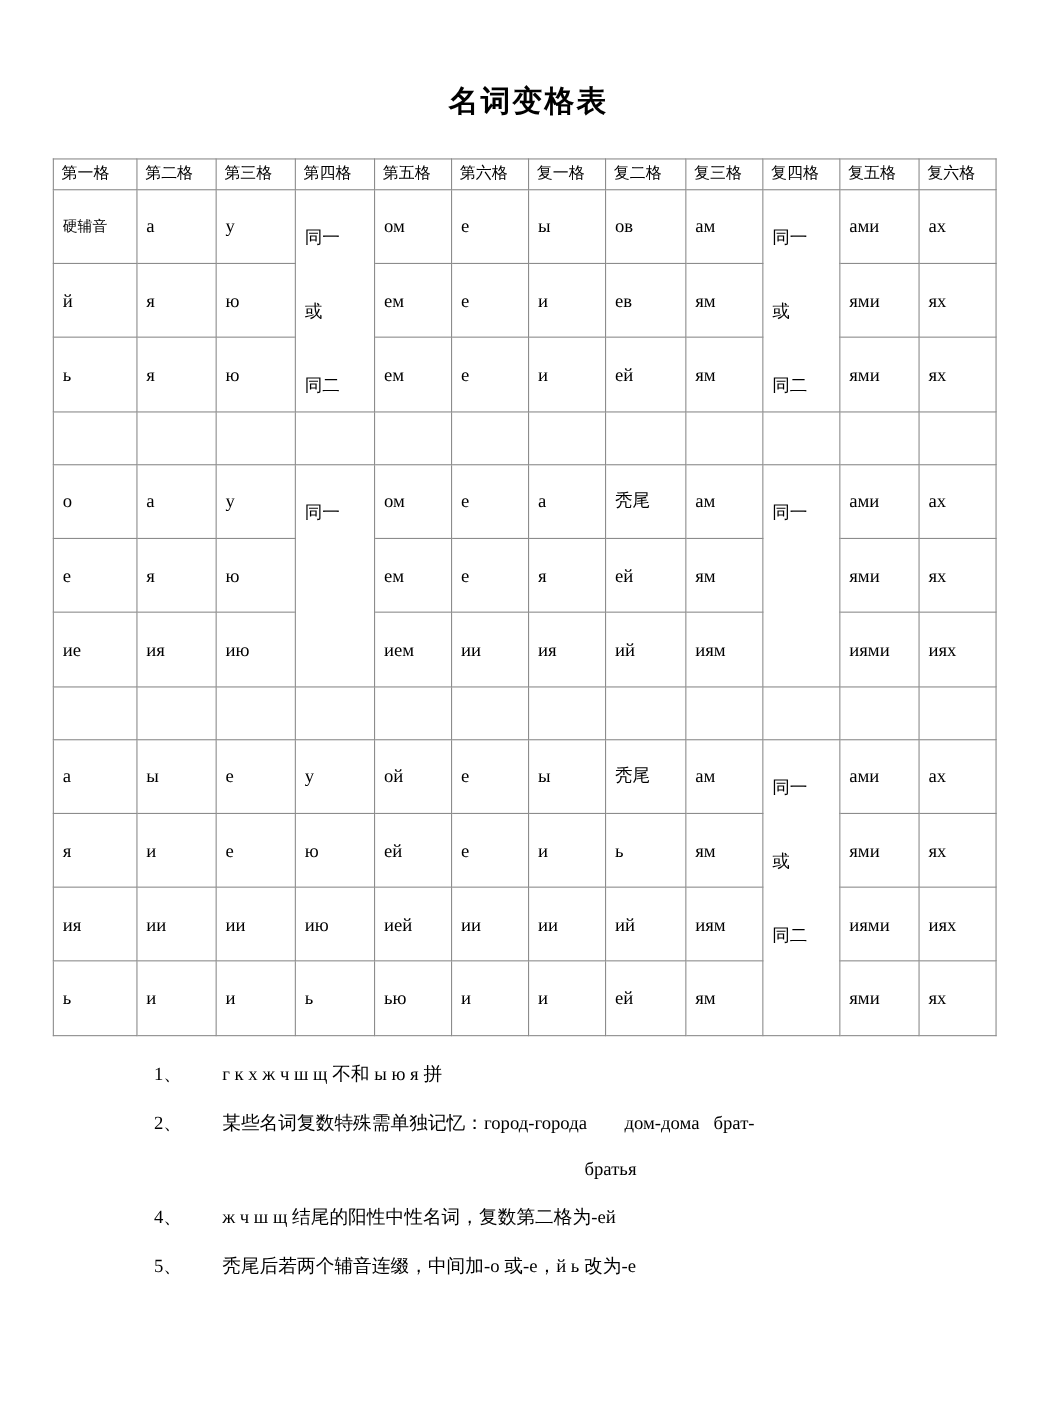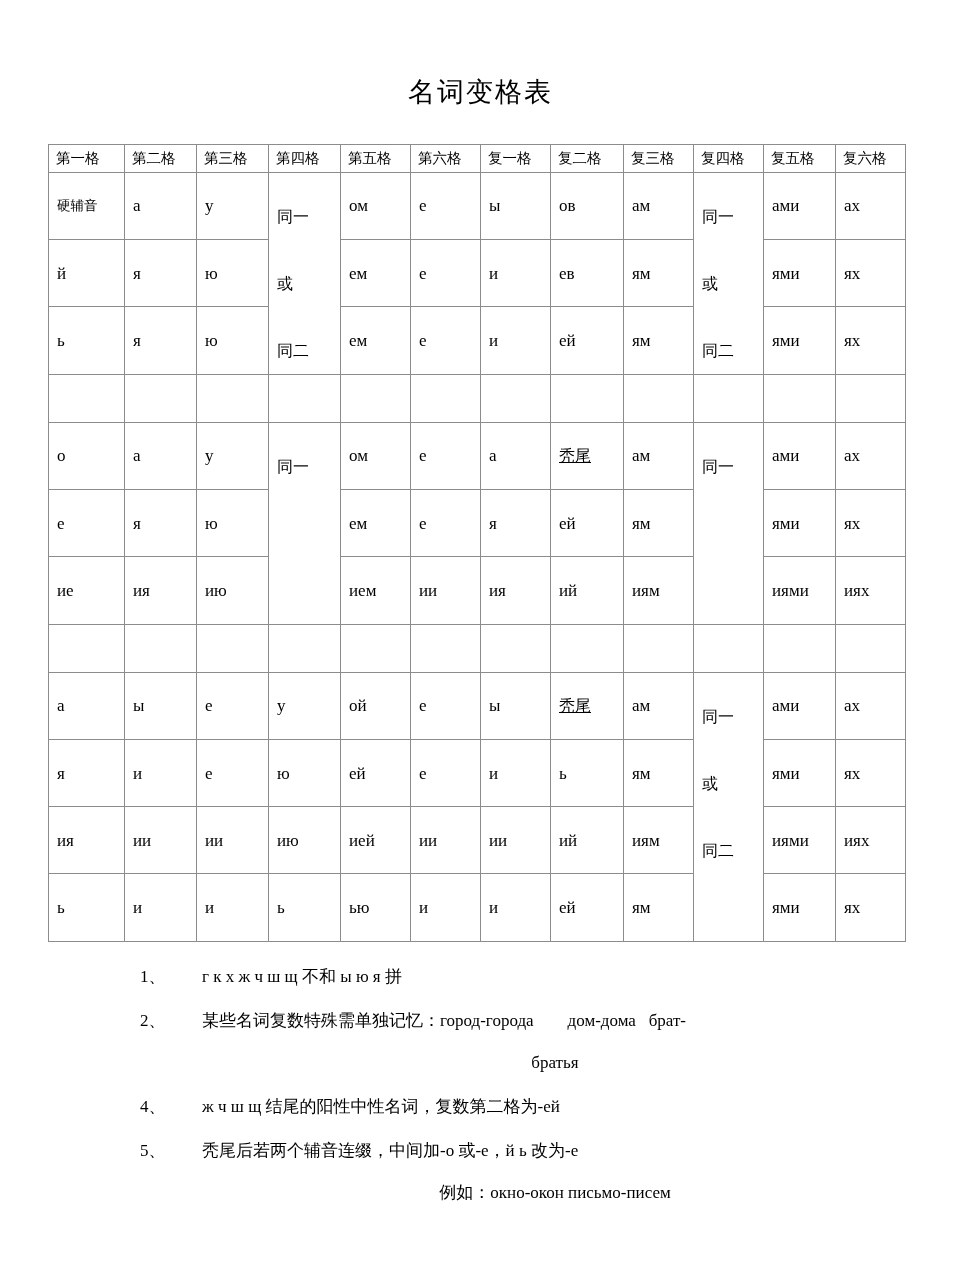--- a/index.html
+++ b/index.html
@@ -20,21 +20,21 @@
     width: 961px;
     height: 1280px;
     position: relative;
     box-sizing: border-box;
   }
 
   
   .doc-title {
     text-align: center;
     font-size: 27px;
-    font-weight: normal;
+    font-weight: bold;
     letter-spacing: 2px;
     margin: 0;
     padding-top: 78px;
     padding-bottom: 0;
     line-height: 1.1;
     font-family: "Liberation Serif", "DejaVu Serif", serif;
   }
 
   
   .table-wrap {
@@ -64,21 +64,20 @@
     font-size: 14.5px;
     line-height: 27px;
     padding: 0 7px;
   }
   table.decl tbody td {
     height: 47px;
     line-height: 47px;
   }
   td.cell-cjk {
     font-size: 16px;
-    text-decoration: underline;
   }
   td.cell-cyr {
     font-size: 17px;
   }
   td.cell-small-cjk {
     font-size: 13.5px;
     vertical-align: top;
     line-height: 22px;
     padding-top: 4px;
     margin-top: 19px;
@@ -390,17 +389,16 @@
         <span class="note-line"><span class="note-num">2、</span><span class="note-body">某些名词复数特殊需单独记忆：город-города        дом-дома   брат-</span></span>
         <span class="note-cont">братья</span>
       </div>
       <div class="note">
       </div>
       <div class="note">
         <span class="note-line"><span class="note-num">4、</span><span class="note-body">ж ч ш щ 结尾的阳性中性名词，复数第二格为-ей</span></span>
       </div>
       <div class="note">
         <span class="note-line"><span class="note-num">5、</span><span class="note-body">秃尾后若两个辅音连缀，中间加-о 或-е，й ь 改为-е</span></span>
-        <span class="note-cont">例如：окно-окон   письмо-писем</span>
       </div>
     </div>
 
 </div>
 
 </body></html>

